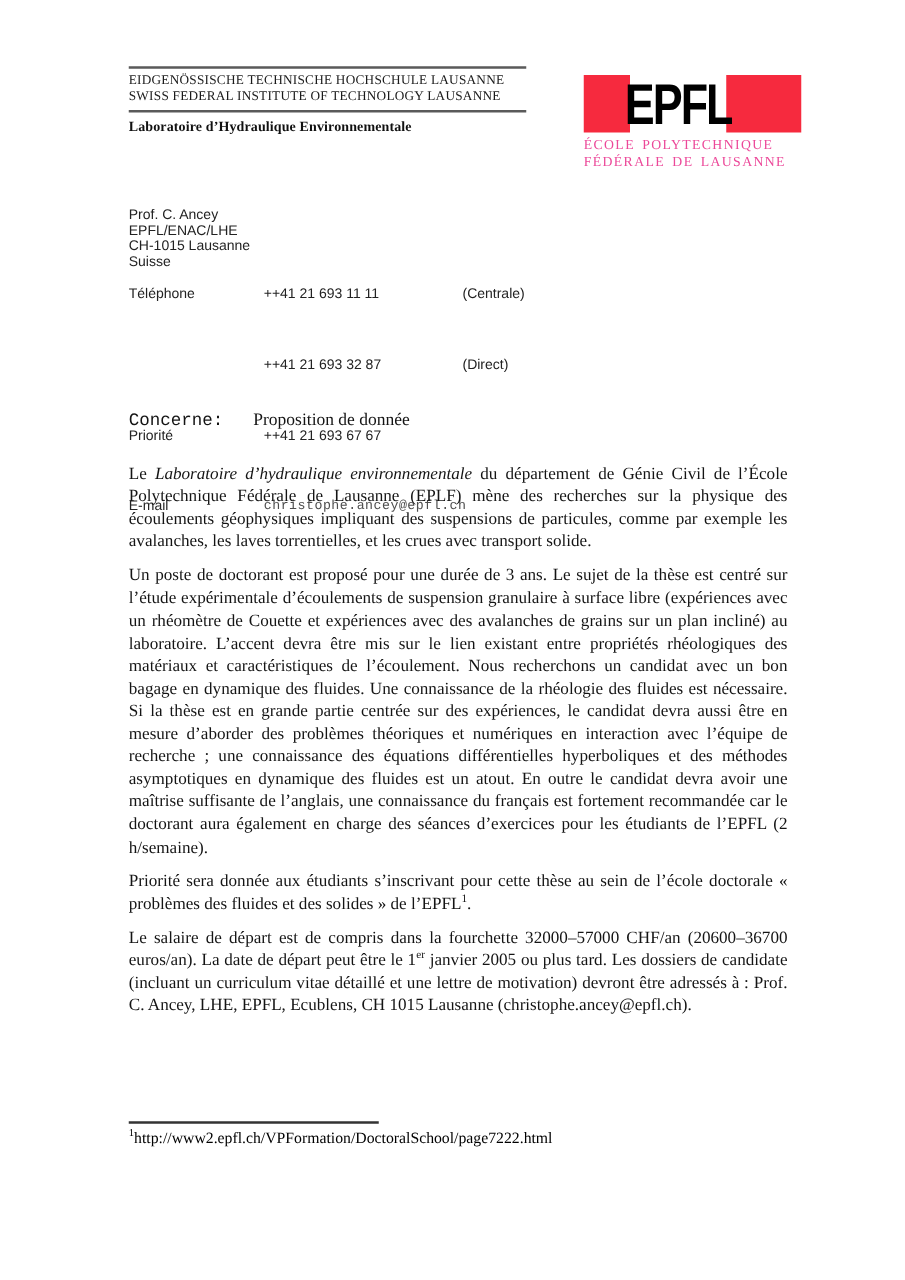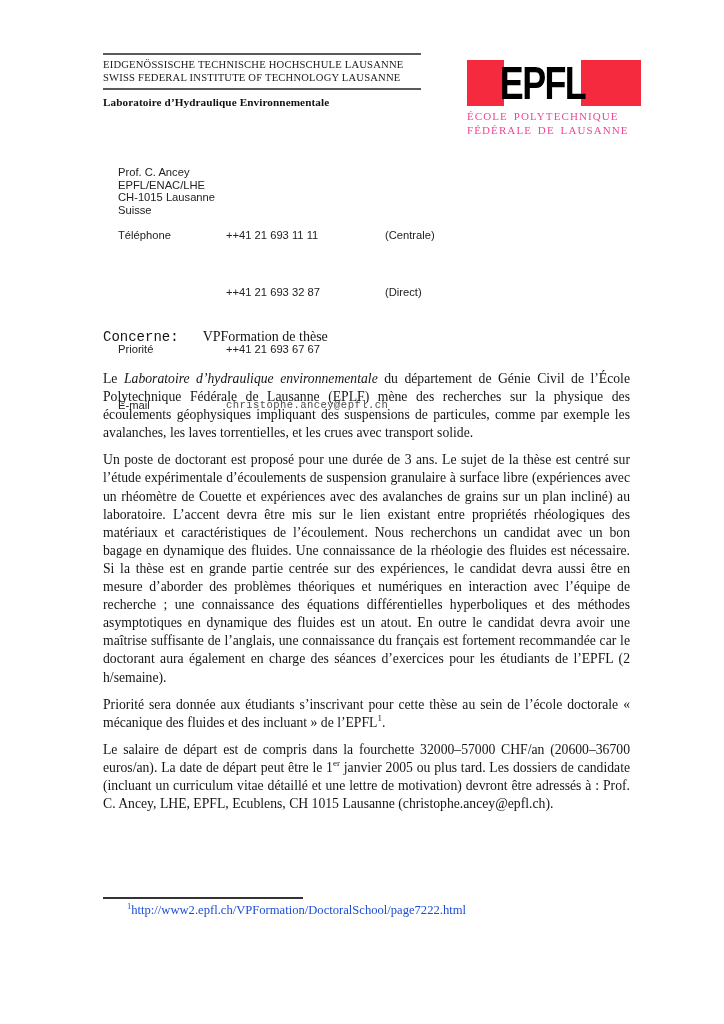--- a/index.html
+++ b/index.html
@@ -35,21 +35,21 @@
     transform:scaleX(0.78);transform-origin:center;
     letter-spacing:-2px;white-space:nowrap;overflow:visible;
   }
   .logo-caption{margin-top:4px;}
   .logo-caption div{
     font-size:11px;line-height:13.8px;letter-spacing:1.1px;word-spacing:2px;
     white-space:nowrap;color:#ec4899;
   }
   
   .contact{
-    position:absolute;left:118px;top:166px;
+    position:absolute;left:103px;top:166px;
     font-family:"Liberation Sans", sans-serif;
     font-size:11.2px;line-height:12.6px;color:#222;
   }
   .contact .addr div{white-space:nowrap;}
   .contact .phones{margin-top:13px;display:grid;grid-template-columns:64px 115px auto;gap:44px;}
   .contact .phones span{white-space:nowrap;}
   .mono{
     font-family:"Liberation Mono", monospace;
     font-size:10.6px;letter-spacing:0.4px;color:#4d4d4d;
   }
@@ -61,21 +61,21 @@
   .body p{
     margin:0 0 9px 0;
     font-size:13.7px;line-height:18.1px;
     text-align:justify;
   }
   .body i{font-style:italic;}
   sup{font-size:9px;line-height:0;vertical-align:super;}
   
   .footnote{position:absolute;left:103px;top:897px;width:527px;}
   .fn-rule{width:200px;height:1.5px;background:#333;}
-  .fn-text{margin-top:4px;font-size:12.6px;line-height:15px;color:#1d4ed8;margin-left:24px;}
+  .fn-text{margin-top:4px;font-size:12.6px;line-height:15px;color:#000000;}
   .fn-text sup{font-size:8.5px;}
 </style>
 </head>
 <body>
 
 <div class="page">
 
   <div class="letterhead">
     <div class="rule"></div>
     <div class="inst">
@@ -118,29 +118,29 @@
       <span>++41 21 693 67 67</span>
       <span></span>
 
       <span>E-mail</span>
       <span class="mono">christophe.ancey@epfl.ch</span>
       <span></span>
     </div>
   </div>
 
   <div class="subject">
-    <span class="lbl">Concerne:</span><span>VPFormation de thèse</span>
+    <span class="lbl">Concerne:</span><span>Proposition de donnée</span>
   </div>
 
   <div class="body">
     <p><span>Le </span><i>Laboratoire d’hydraulique environnementale</i><span> du département de Génie Civil de l’École Polytechnique Fédérale de Lausanne (EPLF) mène des recherches sur la physique des écoulements géophysiques impliquant des suspensions de particules, comme par exemple les avalanches, les laves torrentielles, et les crues avec transport solide.</span></p>
 
     <p>Un poste de doctorant est proposé pour une durée de 3 ans. Le sujet de la thèse est centré sur l’étude expérimentale d’écoulements de suspension granulaire à surface libre (expériences avec un rhéomètre de Couette et expériences avec des avalanches de grains sur un plan incliné) au laboratoire. L’accent devra être mis sur le lien existant entre propriétés rhéologiques des matériaux et caractéristiques de l’écoulement. Nous recherchons un candidat avec un bon bagage en dynamique des fluides. Une connaissance de la rhéologie des fluides est nécessaire. Si la thèse est en grande partie centrée sur des expériences, le candidat devra aussi être en mesure d’aborder des problèmes théoriques et numériques en interaction avec l’équipe de recherche ; une connaissance des équations différentielles hyperboliques et des méthodes asymptotiques en dynamique des fluides est un atout. En outre le candidat devra avoir une maîtrise suffisante de l’anglais, une connaissance du français est fortement recommandée car le doctorant aura également en charge des séances d’exercices pour les étudiants de l’EPFL (2 h/semaine).</p>
 
-    <p><span>Priorité sera donnée aux étudiants s’inscrivant pour cette thèse au sein de l’école doctorale « mécanique des fluides et des incluant » de l’EPFL</span><sup>1</sup><span>.</span></p>
+    <p><span>Priorité sera donnée aux étudiants s’inscrivant pour cette thèse au sein de l’école doctorale « problèmes des fluides et des solides » de l’EPFL</span><sup>1</sup><span>.</span></p>
 
     <p><span>Le salaire de départ est de compris dans la fourchette 32000–57000 CHF/an (20600–36700 euros/an). La date de départ peut être le 1</span><sup>er</sup><span> janvier 2005 ou plus tard. Les dossiers de candidate (incluant un curriculum vitae détaillé et une lettre de motivation) devront être adressés à : Prof. C. Ancey, LHE, EPFL, Ecublens, CH 1015 Lausanne (christophe.ancey@epfl.ch).</span></p>
   </div>
 
   <div class="footnote">
     <div class="fn-rule"></div>
     <div class="fn-text"><sup>1</sup><span>http://www2.epfl.ch/VPFormation/DoctoralSchool/page7222.html</span></div>
   </div>
 
 </div>

